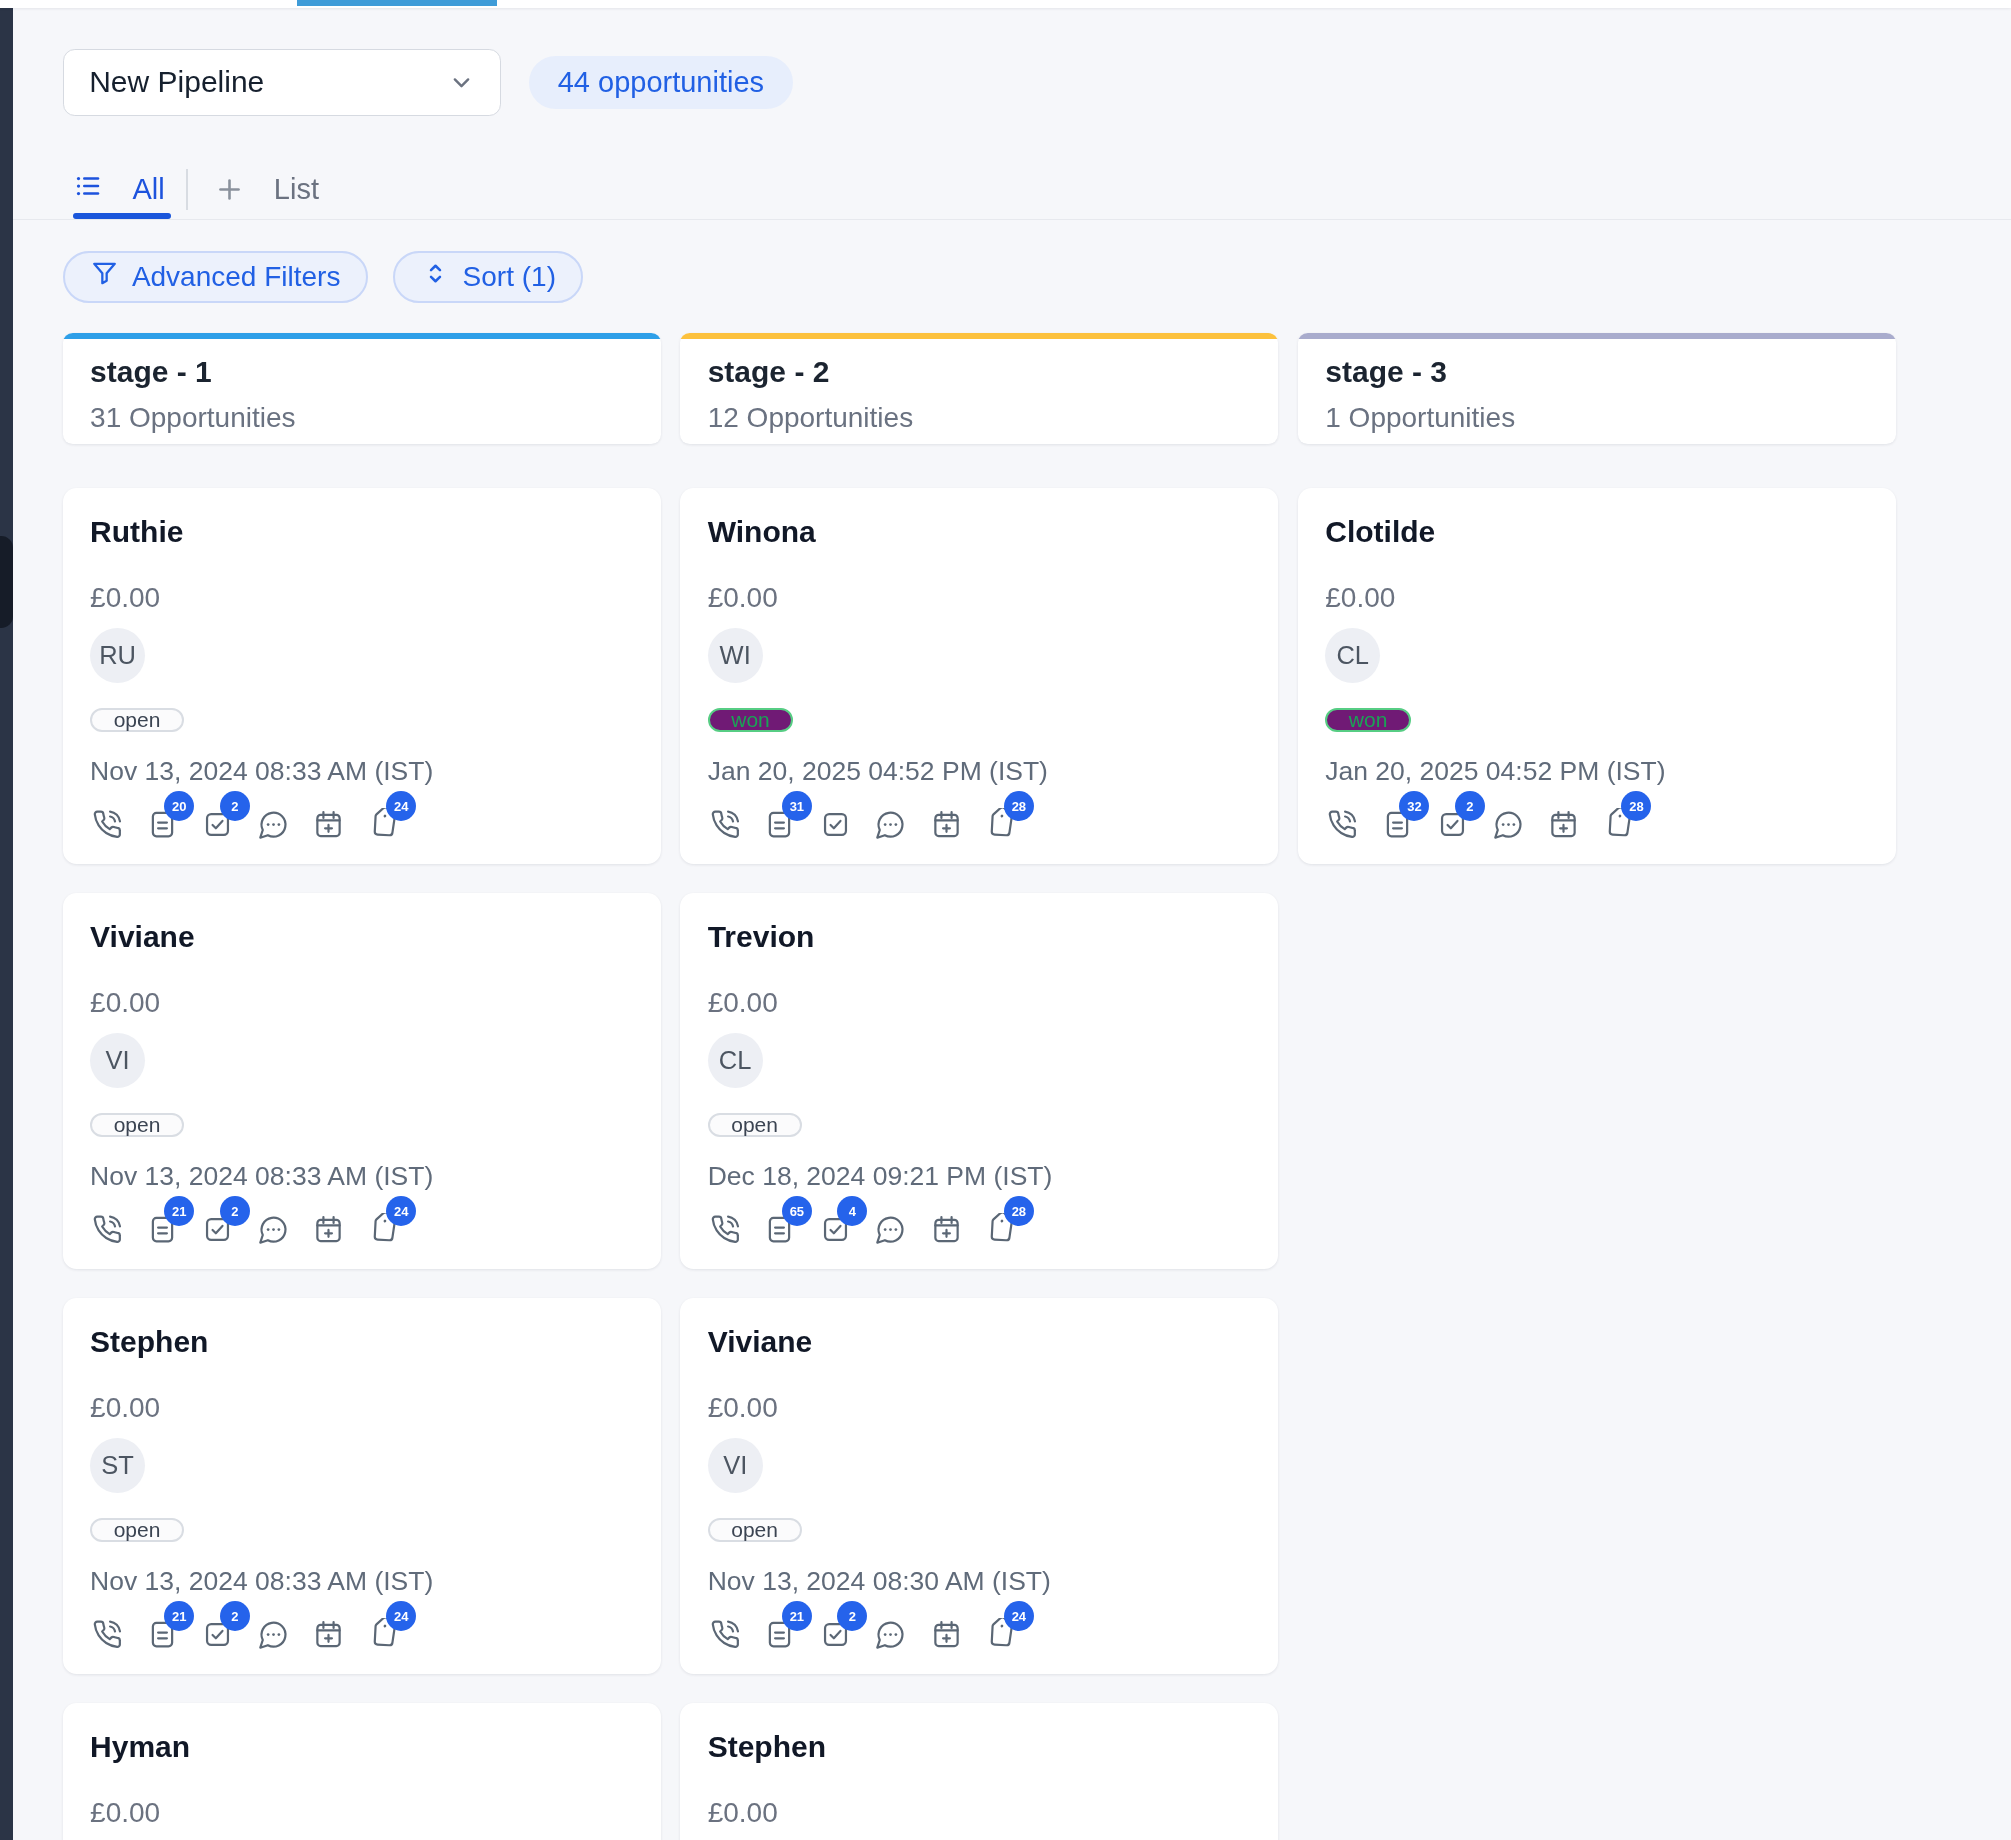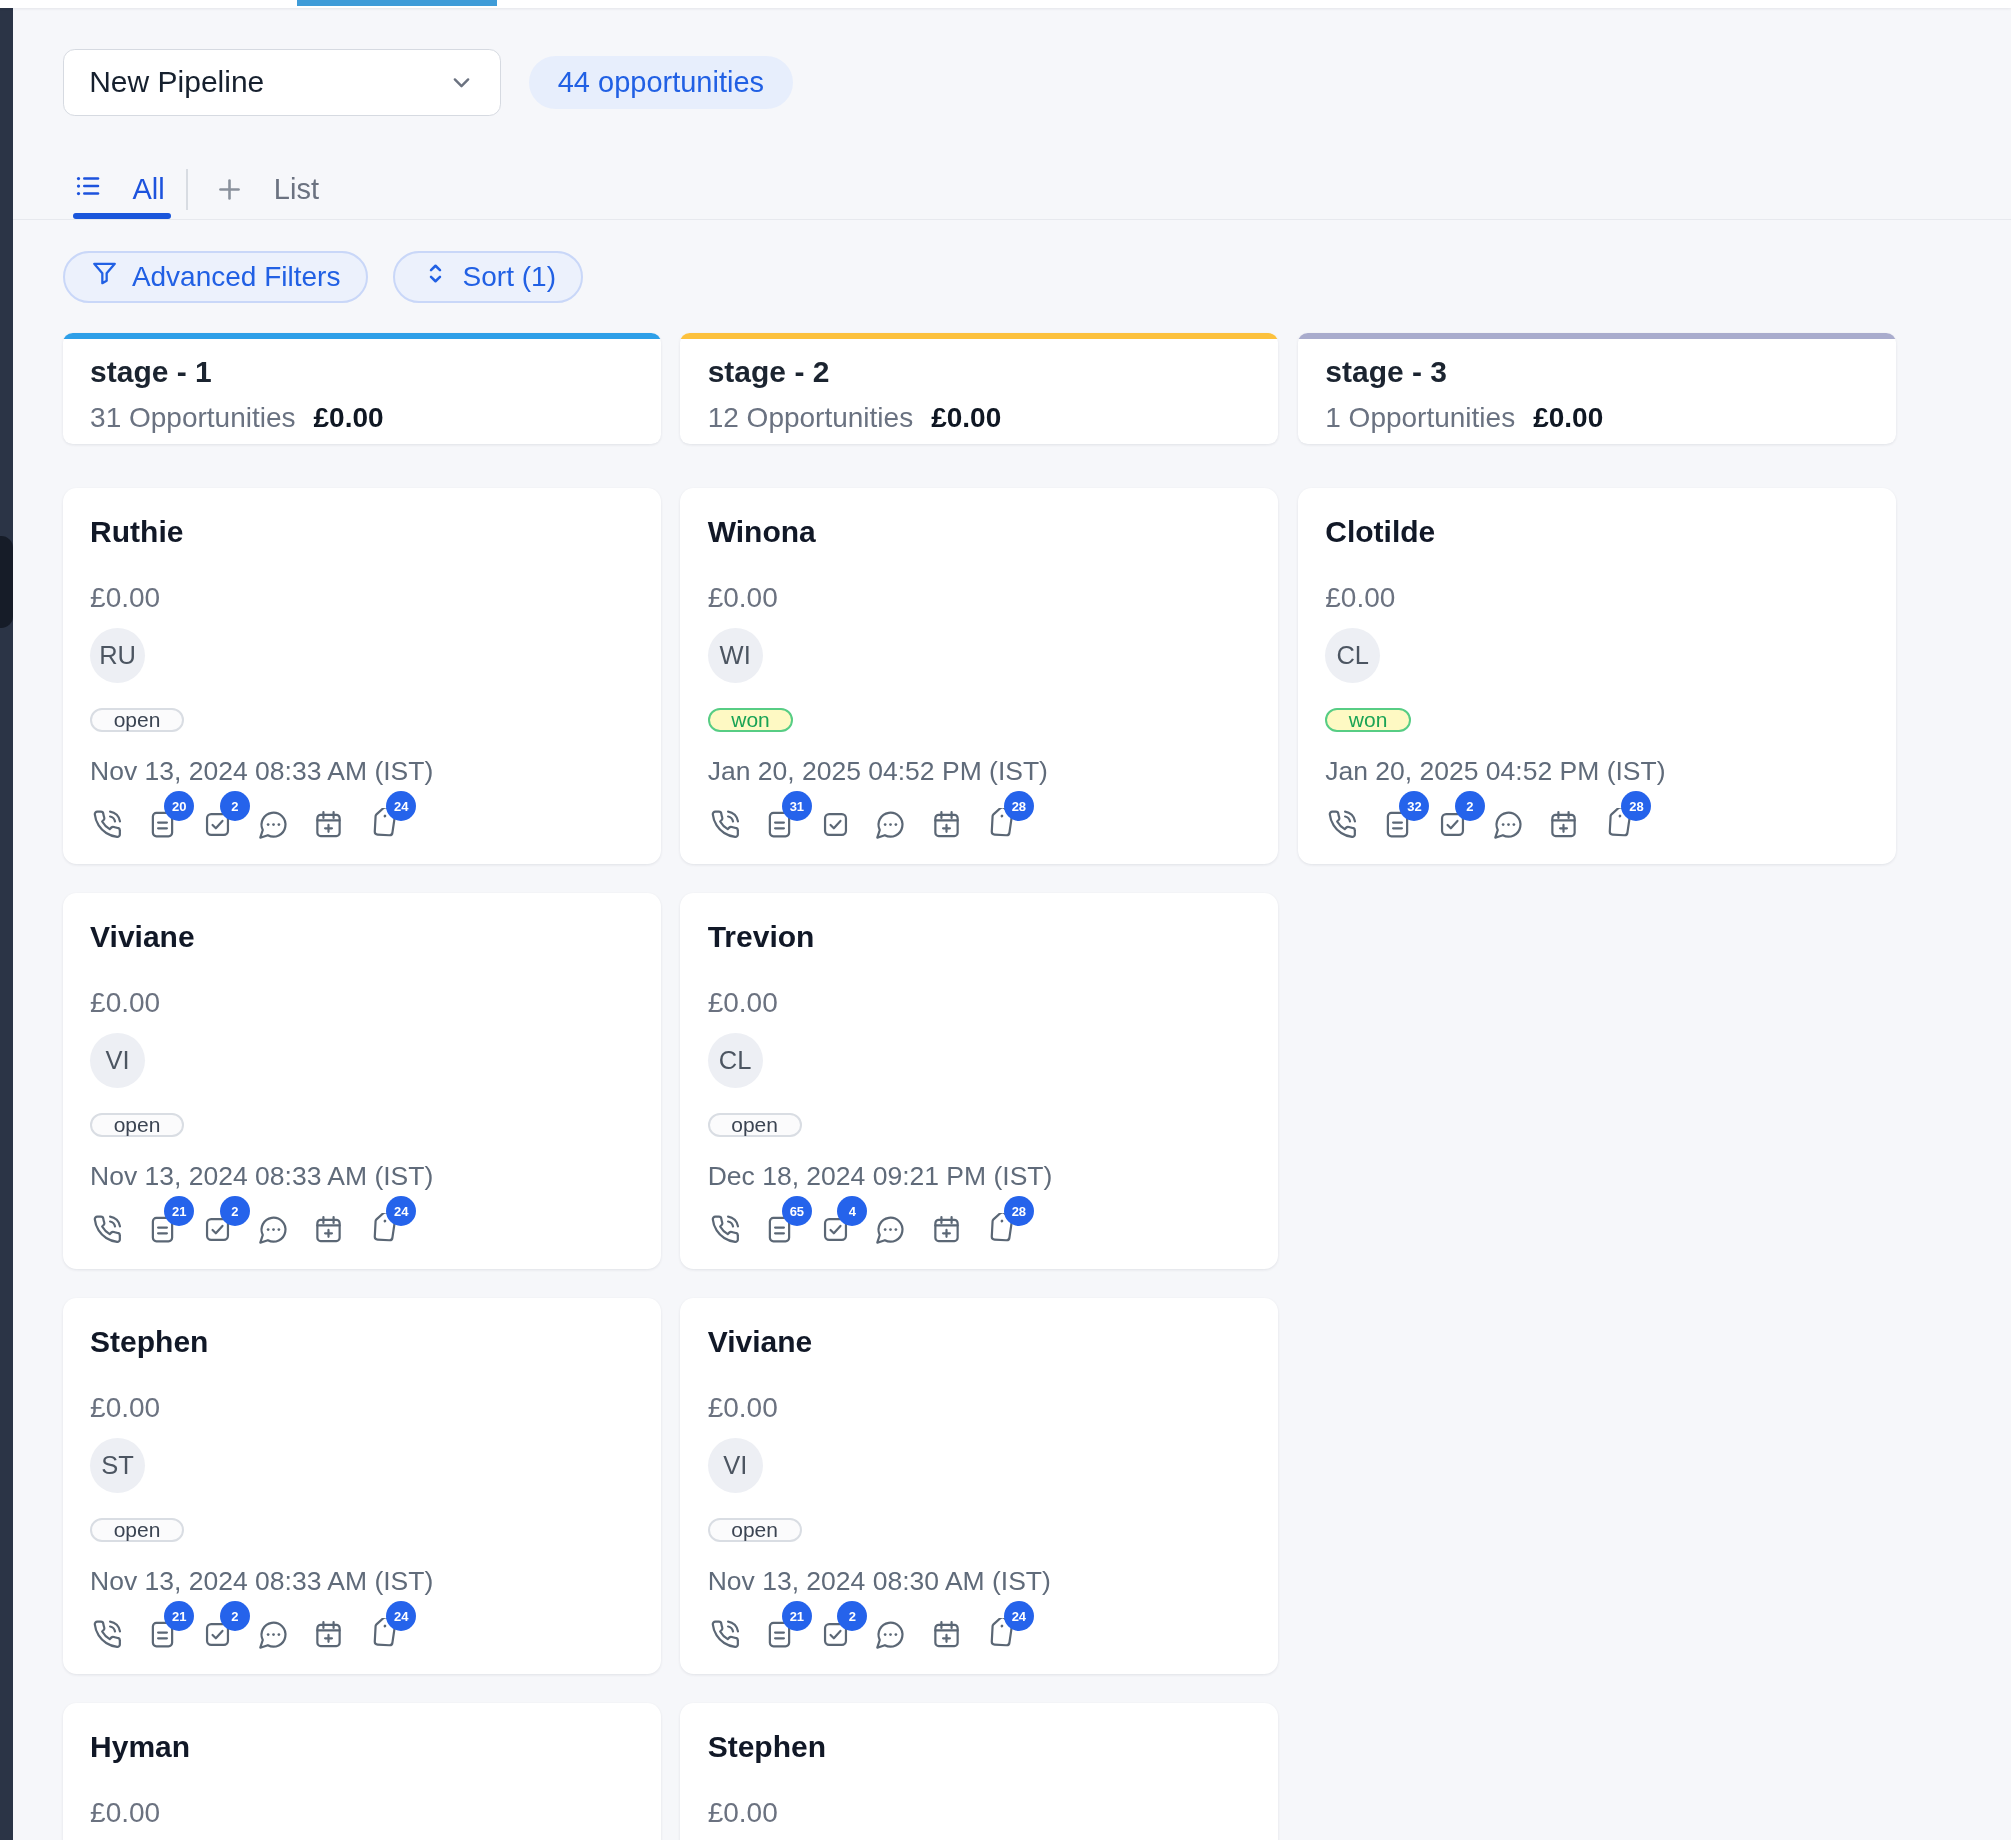--- a/index.html
+++ b/index.html
@@ -46,41 +46,41 @@
     color:#2160e4;font-size:28px;font-weight:500;cursor:pointer;
   }
   .pill-btn svg{flex:0 0 auto;}
 
   .board{margin-top:30px;display:flex;gap:19.6px;align-items:flex-start;}
   .stage-col{width:598px;flex:0 0 auto;display:flex;flex-direction:column;}
   .stage-header{background:#fff;border-radius:9.8px;box-shadow:0 1px 2.9px rgba(16,24,40,.09);overflow:hidden;height:111px;box-sizing:border-box;}
   .stage-accent{height:5.9px;background:#ccc;}
   .stage-header-body{padding:16.7px 27.4px 0;}
   .stage-name{font-size:30px;font-weight:700;color:#1b2430;}
-  .stage-meta{margin-top:12.7px;display:flex;align-items:baseline;gap:18px;font-size:28px;}
+  .stage-meta{margin-top:12.7px;display:flex;align-items:baseline;gap:12px;font-size:28px;flex-direction:column;}
   .stage-count{color:#6a7281;}
   .stage-total{color:#0f1723;font-weight:700;}
 
   .cards{margin-top:44px;display:flex;flex-direction:column;gap:29px;}
   .card{
     background:#fff;border-radius:13.7px;box-shadow:0 1px 2.9px rgba(16,24,40,.09);
     height:376px;box-sizing:border-box;padding:27.4px 27.4px 0;cursor:pointer;
   }
   .card-name{font-size:30px;font-weight:600;color:#111827;line-height:33px;}
   .card-value{margin-top:35px;font-size:28px;color:#6b7280;line-height:29px;}
   .card-avatar{
     margin-top:15.7px;width:55px;height:55px;border-radius:50%;background:#edeff4;color:#4c5561;
     display:flex;align-items:center;justify-content:center;font-size:25.5px;
   }
   .card-status{
     margin-top:25px;display:inline-flex;align-items:center;height:24px;padding:0 21.6px;
     border-radius:22.5px;font-size:21px;box-sizing:border-box;
   }
   .status-open{background:#fbfbfc;border:2px solid #d9dde3;color:#3b4452;}
-  .status-won{background:#fef9c3;border:2px solid #57cd84;color:#1aa355;}
+  .status-won{background:#701a75;border:2px solid #57cd84;color:#1aa355;}
   .card-date{margin-top:25.5px;font-size:26.5px;color:#606b7a;line-height:29px;}
   .card-icons{margin-top:21.6px;display:flex;align-items:center;gap:22.5px;color:#5b6775;}
   .icon-wrap{position:relative;width:33px;height:33px;display:inline-flex;}
   .icon-wrap svg{width:33px;height:33px;}
   .badge{
     position:absolute;top:-16.7px;right:-15.7px;min-width:30px;height:30px;border-radius:15.7px;
     background:#2563eb;color:#fff;font-size:13px;font-weight:600;
     display:flex;align-items:center;justify-content:center;padding:0 4.9px;box-sizing:border-box;
   }
 </style>

